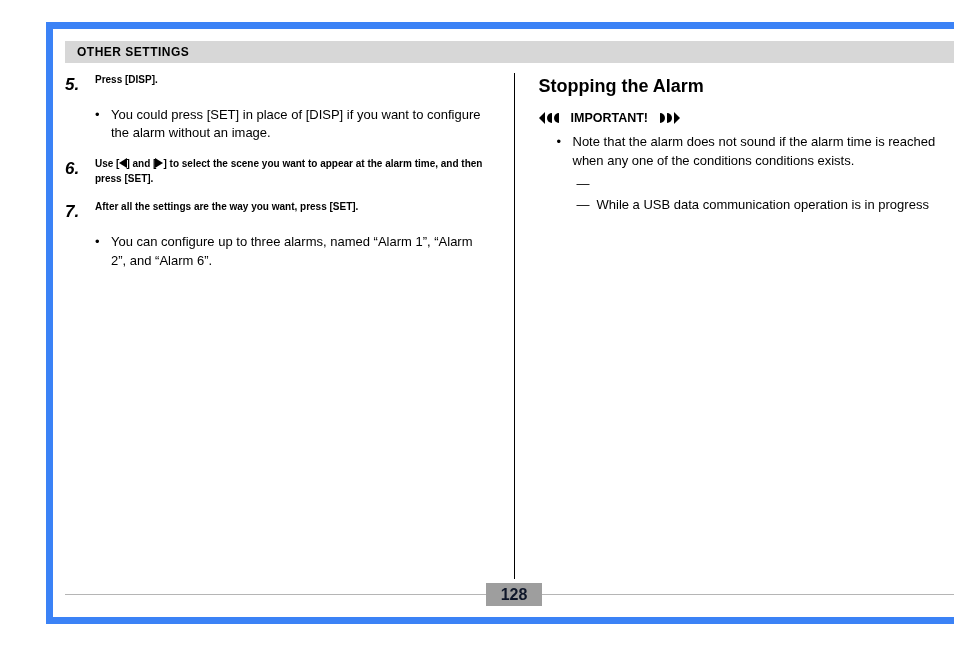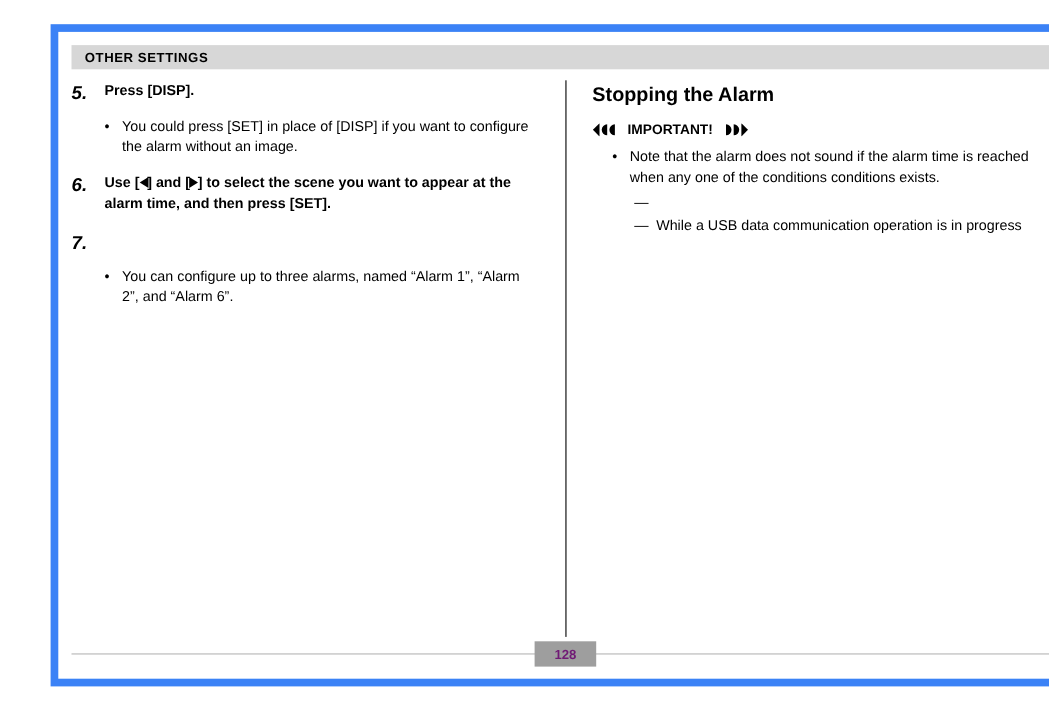--- a/index.html
+++ b/index.html
@@ -64,21 +64,21 @@
   }
   .step-num {
     font-size: 17px;
     font-style: italic;
     font-weight: bold;
     width: 30px;
     flex-shrink: 0;
   }
   .step-text {
     font-weight: bold;
-    font-size: 13px;
+    font-size: 10px;
     line-height: 1.45;
   }
   .sub-bullets {
     margin-left: 30px;
     margin-top: -2px;
     margin-bottom: 14px;
   }
   .bullet-row {
     display: flex;
     font-size: 13px;
@@ -137,23 +137,23 @@
     background: #b5b5b5;
   }
   .page-num-box {
     position: absolute;
     bottom: 11px;
     left: 50%;
     transform: translateX(-50%);
     width: 56px;
     height: 23px;
     background: #9e9e9e;
-    color: #701a75;
-    font-weight: bold;
-    font-size: 12px;
+    color: #0f172a;
+    font-weight: bold;
+    font-size: 16px;
     display: flex;
     align-items: center;
     justify-content: center;
   }
   .tri {
     display: inline-block;
     width: 0; height: 0;
     border-top: 5px solid transparent;
     border-bottom: 5px solid transparent;
     vertical-align: -1px;
@@ -187,20 +187,21 @@
 
       <div class="step">
         <div class="step-num">6.</div>
         <div class="step-text">
           <span>Use [</span><span class="tri tri-left"></span><span>] and [</span><span class="tri tri-right"></span><span>] to select the scene you want to appear at the alarm time, and then press [SET].</span>
         </div>
       </div>
 
       <div class="step" style="margin-top:14px;">
         <div class="step-num">7.</div>
+        <div class="step-text">After all the settings are the way you want, press [SET].</div>
       </div>
       <div class="sub-bullets">
         <div class="bullet-row">
           <div class="bullet-dot">•</div>
           <div>You can configure up to three alarms, named “Alarm 1”, “Alarm 2”, and “Alarm 6”.</div>
         </div>
       </div>
 
     </div>
 

